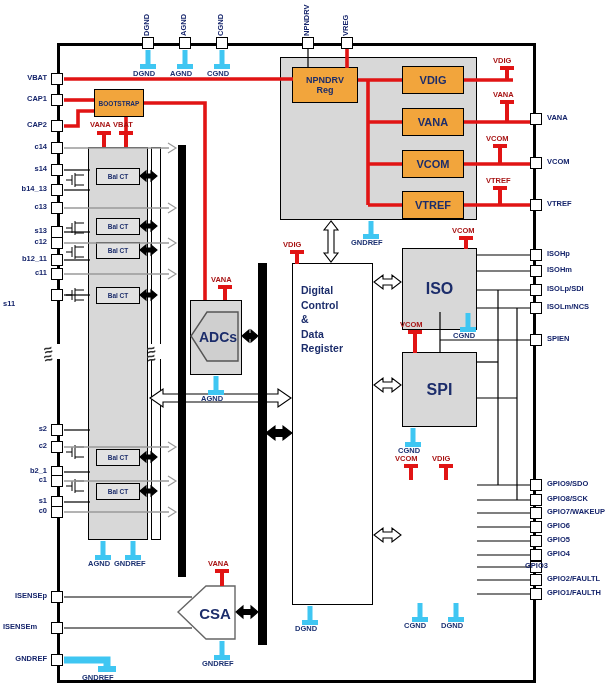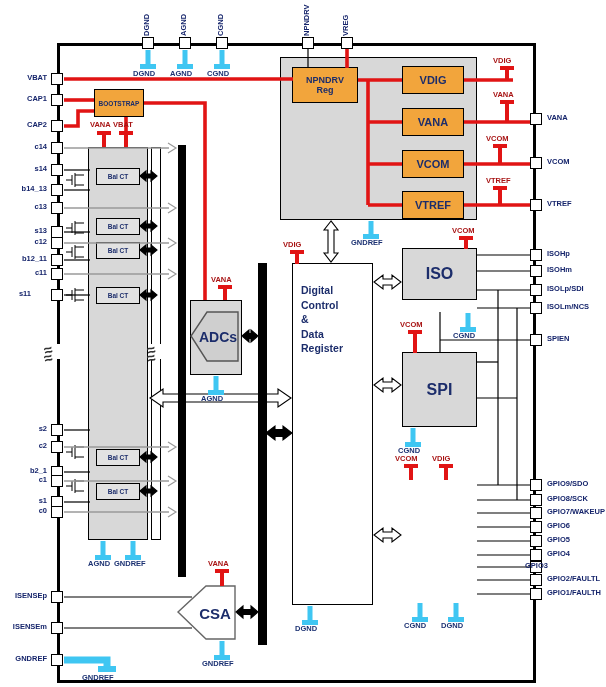--- a/index.html
+++ b/index.html
@@ -66,21 +66,21 @@
   <div class="blk whitebg" style="left:292px;top:263px;width:81px;height:342px"></div>
   <div class="dct">
     <div>Digital</div>
     <div>Control</div>
     <div>&amp;</div>
     <div>Data</div>
     <div>Register</div>
   </div>
 
 
-  <div class="blk gray" style="left:402px;top:248px;width:75px;height:52px;font-size:16px">ISO</div>
+  <div class="blk gray" style="left:402px;top:248px;width:75px;height:82px;font-size:16px">ISO</div>
   <div class="blk gray" style="left:402px;top:352px;width:75px;height:75px;font-size:16px">SPI</div>
 
   <svg id="wires" width="606" height="687">
       <polygon points="238,312 207,312 191,336 207,361 238,361" fill="#cfcfcf" stroke="#555" stroke-width="1.4"></polygon>
       <polygon points="235,586 206,586 178,612 206,639 235,639" fill="#fff" stroke="#666" stroke-width="1.4"></polygon>
       <path d="M308,49 V67" stroke="#000" stroke-width="1.2" fill="none"></path>
       <path d="M477,255 H530" stroke="#000" stroke-width="1.2" fill="none"></path>
       <path d="M477,271 H530" stroke="#000" stroke-width="1.2" fill="none"></path>
       <path d="M477,290 H530" stroke="#000" stroke-width="1.2" fill="none"></path>
       <path d="M477,308 H530" stroke="#000" stroke-width="1.2" fill="none"></path>
@@ -268,37 +268,37 @@
     <div class="lbl" style="left:3px;top:203px;width:44px;text-align:right">c13</div>
     <div class="pin" style="left:51px;top:226px"></div>
     <div class="lbl" style="left:3px;top:227px;width:44px;text-align:right">s13</div>
     <div class="pin" style="left:51px;top:237px"></div>
     <div class="lbl" style="left:3px;top:238px;width:44px;text-align:right">c12</div>
     <div class="pin" style="left:51px;top:254px"></div>
     <div class="lbl" style="left:3px;top:255px;width:44px;text-align:right">b12_11</div>
     <div class="pin" style="left:51px;top:268px"></div>
     <div class="lbl" style="left:3px;top:269px;width:44px;text-align:right">c11</div>
     <div class="pin" style="left:51px;top:289px"></div>
-    <div class="lbl" style="left:3px;top:290px;width:44px;text-align:center">s11</div>
+    <div class="lbl" style="left:3px;top:300px;width:44px;text-align:left">s11</div>
     <div class="pin" style="left:51px;top:424px"></div>
     <div class="lbl" style="left:3px;top:425px;width:44px;text-align:right">s2</div>
     <div class="pin" style="left:51px;top:441px"></div>
     <div class="lbl" style="left:3px;top:442px;width:44px;text-align:right">c2</div>
     <div class="pin" style="left:51px;top:466px"></div>
     <div class="lbl" style="left:3px;top:467px;width:44px;text-align:right">b2_1</div>
     <div class="pin" style="left:51px;top:475px"></div>
     <div class="lbl" style="left:3px;top:476px;width:44px;text-align:right">c1</div>
     <div class="pin" style="left:51px;top:496px"></div>
     <div class="lbl" style="left:3px;top:497px;width:44px;text-align:right">s1</div>
     <div class="pin" style="left:51px;top:506px"></div>
     <div class="lbl" style="left:3px;top:507px;width:44px;text-align:right">c0</div>
     <div class="pin" style="left:51px;top:591px"></div>
     <div class="lbl" style="left:3px;top:592px;width:44px;text-align:right">ISENSEp</div>
     <div class="pin" style="left:51px;top:622px"></div>
-    <div class="lbl" style="left:3px;top:623px;width:44px;text-align:right">ISENSEm</div>
+    <div class="lbl" style="left:3px;top:623px;width:44px;text-align:left">ISENSEm</div>
     <div class="pin" style="left:51px;top:654px"></div>
     <div class="lbl" style="left:3px;top:655px;width:44px;text-align:right">GNDREF</div>
     <div class="pin" style="left:530px;top:113px"></div>
     <div class="lbl" style="left:547px;top:114px">VANA</div>
     <div class="pin" style="left:530px;top:157px"></div>
     <div class="lbl" style="left:547px;top:158px">VCOM</div>
     <div class="pin" style="left:530px;top:199px"></div>
     <div class="lbl" style="left:547px;top:200px">VTREF</div>
     <div class="pin" style="left:530px;top:249px"></div>
     <div class="lbl" style="left:547px;top:250px">ISOHp</div>

